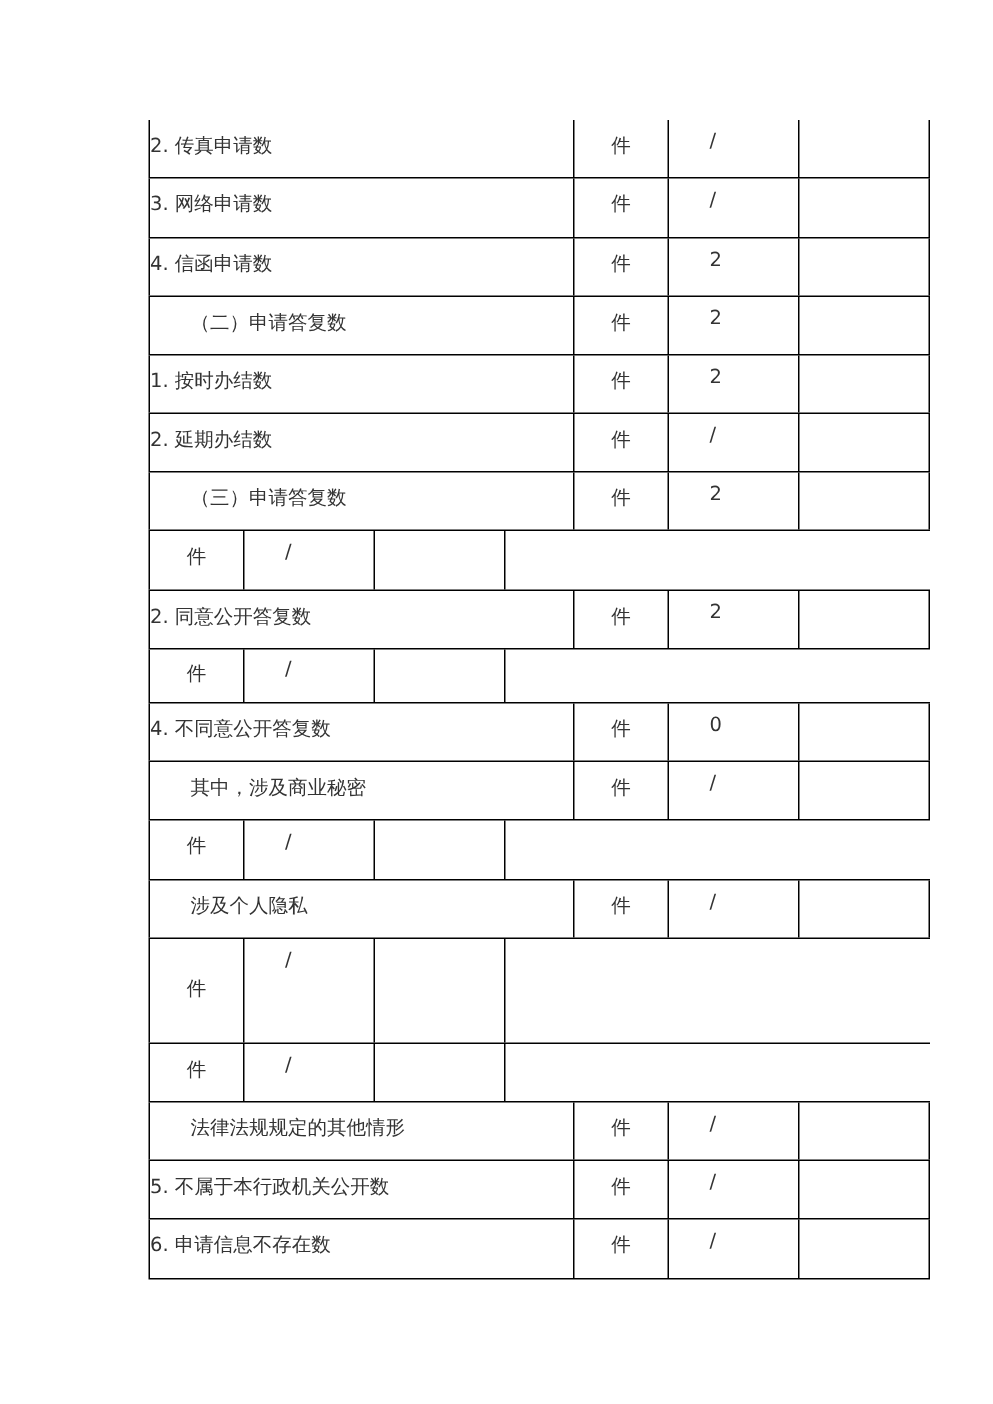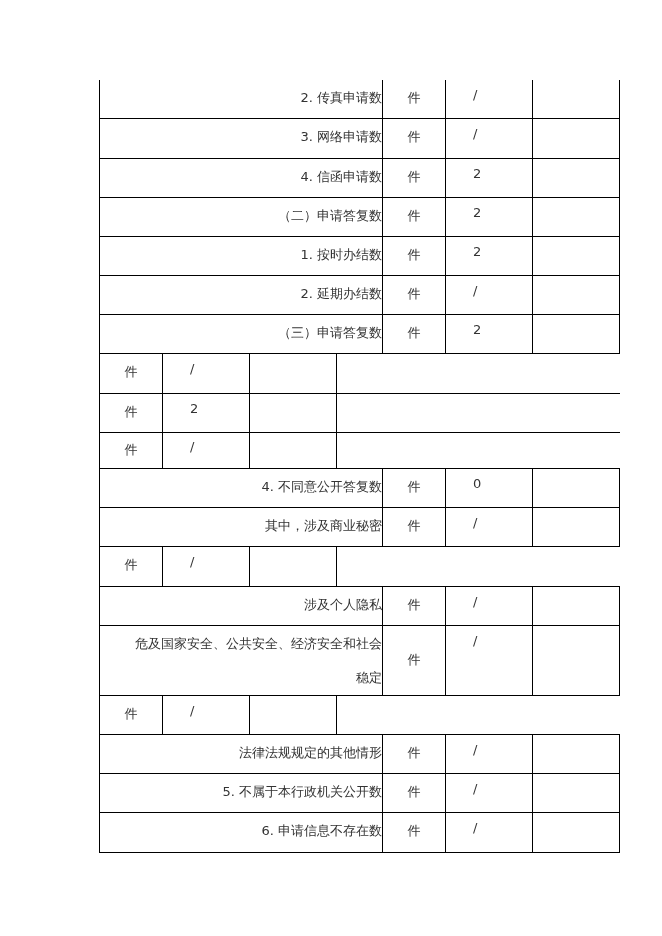--- a/index.html
+++ b/index.html
@@ -2,21 +2,21 @@
 <html><head>
 <meta charset="utf-8">
 <style>
   html, body { margin: 0; padding: 0; background: #ffffff; }
   body { width: 662px; height: 936px; position: relative; overflow: hidden;
          font-family: "DejaVu Sans", "Liberation Sans", sans-serif; color: #333333; }
   .tbl { position: absolute; left: 99px; top: 80px; width: 521px; }
   .row { position: relative; display: flex; border-bottom: 1.5px solid #000; box-sizing: border-box; }
   .cell { box-sizing: border-box; border-left: 1.5px solid #000; font-size: 13px; line-height: 36px; }
   .cell.last { border-right: 1.5px solid #000; }
-  .c1 { width: 283px; padding-left: 0; white-space: nowrap; overflow: visible; text-align: right; }
+  .c1 { width: 283px; padding-left: 0; white-space: nowrap; overflow: visible; }
   .c1.indent { padding-left: 27px; }
   .c2 { width: 63px; text-align: center; }
   .c3 { width: 87px; padding-left: 27px; }
   .c4 { width: 88px; }
   .c3 .v { position: relative; top: -3px; }
   .multi-wrap { display: block; line-height: 34px; }
   .multi-wrap .l1 { display:block; padding-left: 27px; white-space: nowrap; }
   .multi-wrap .l2 { display:block; padding-left: 0; }
 </style>
 </head>
@@ -64,20 +64,21 @@
     <div class="cell c2">件</div>
     <div class="cell c3"><span class="v">2</span></div>
     <div class="cell c4 last"></div>
   </div>
   <div class="row" style="height:40px">
     <div class="cell c2">件</div>
     <div class="cell c3"><span class="v">/</span></div>
     <div class="cell c4 last"></div>
   </div>
   <div class="row" style="height:39px">
+    <div class="cell c1"><span>2. 同意公开答复数</span></div>
     <div class="cell c2">件</div>
     <div class="cell c3"><span class="v">2</span></div>
     <div class="cell c4 last"></div>
   </div>
   <div class="row" style="height:36px">
     <div class="cell c2" style="line-height:34px">件</div>
     <div class="cell c3" style="line-height:34px"><span class="v">/</span></div>
     <div class="cell c4 last"></div>
   </div>
   <div class="row" style="height:39px">
@@ -97,26 +98,20 @@
     <div class="cell c3"><span class="v">/</span></div>
     <div class="cell c4 last"></div>
   </div>
   <div class="row" style="height:39px">
     <div class="cell c1 indent"><span>涉及个人隐私</span></div>
     <div class="cell c2">件</div>
     <div class="cell c3"><span class="v">/</span></div>
     <div class="cell c4 last"></div>
   </div>
   <div class="row" style="height:70px">
-    <div class="cell c1" style="white-space:normal">
-      <span class="multi-wrap">
-        <span class="l1" style="margin-top:1px">危及国家安全、公共安全、经济安全和社会</span>
-        <span class="l2">稳定</span>
-      </span>
-    </div>
     <div class="cell c2" style="line-height:68px">件</div>
     <div class="cell c3"><span class="v">/</span></div>
     <div class="cell c4 last"></div>
   </div>
   <div class="row" style="height:39px">
     <div class="cell c2">件</div>
     <div class="cell c3"><span class="v">/</span></div>
     <div class="cell c4 last"></div>
   </div>
   <div class="row" style="height:39px">

